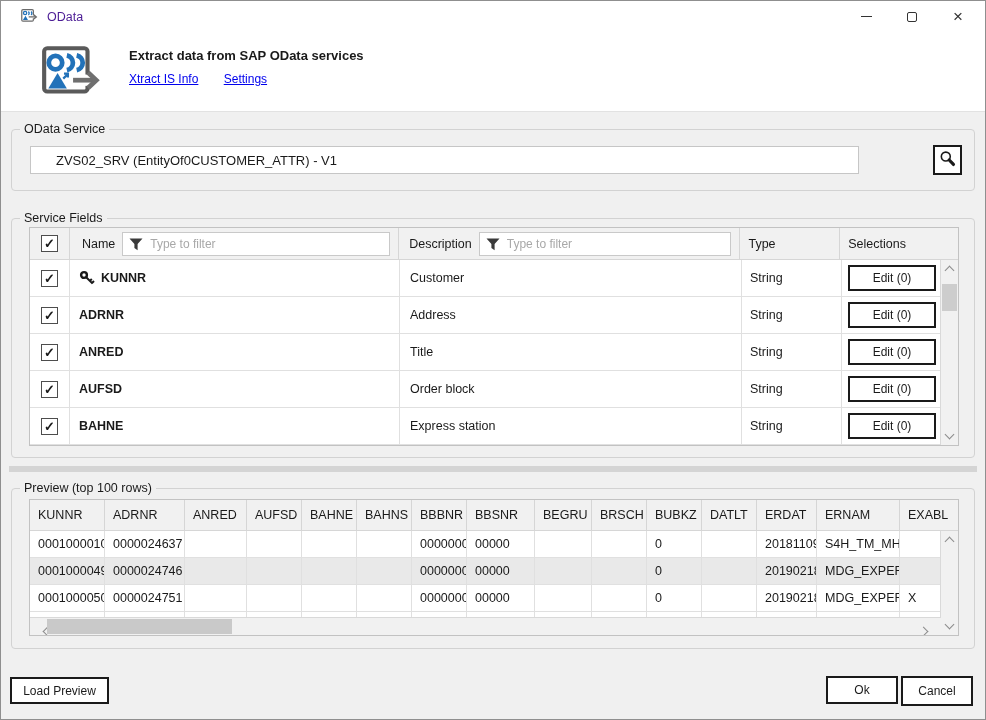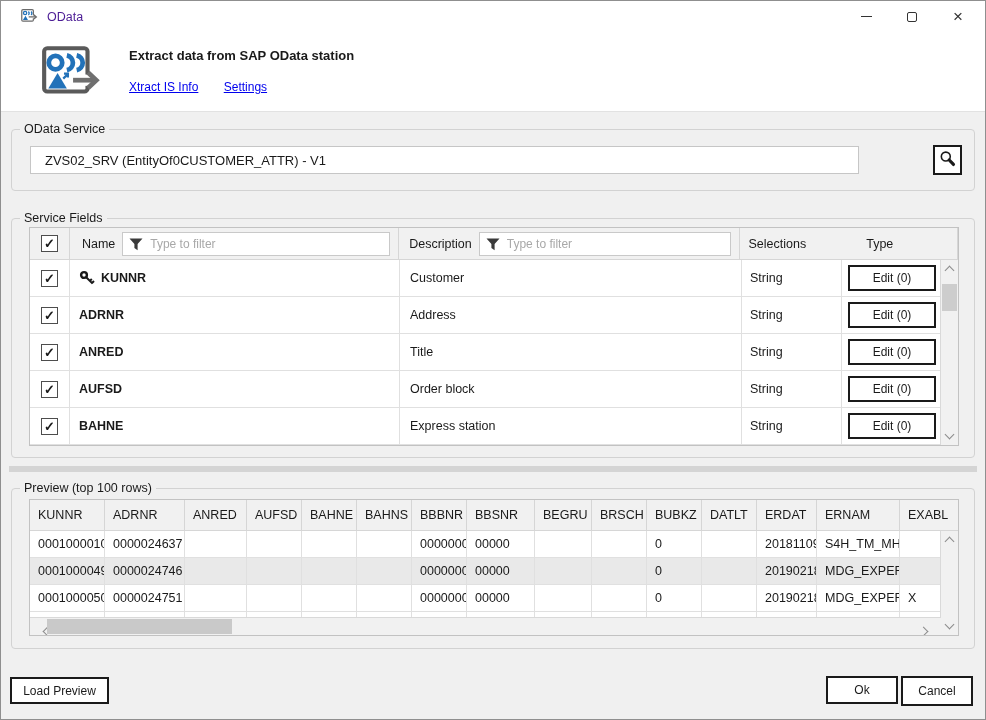--- a/index.html
+++ b/index.html
@@ -14,28 +14,28 @@
   .titlebar .title { margin-left:8px; font-size:12.5px; color:#4c1d95; }
   .caption { position:absolute; right:4px; top:0; height:31px; display:flex; }
   .cap { width:46px; height:31px; display:flex; align-items:center; justify-content:center; }
   .min-glyph { width:11px; height:0; border-top:1.2px solid #333; display:block; }
   .max-glyph { width:10px; height:10px; border:1.2px solid #333; border-radius:2px; display:block; }
   .close-glyph { font-size:17px; color:#333; line-height:1; }
   
   .header { position:absolute; left:0; top:31px; width:100%; height:80px; background:#fff; border-bottom:1px solid #e2e2e2; }
   .logo { position:absolute; left:38px; top:13px; }
   .h-title { position:absolute; left:128px; top:16px; font-size:13px; font-weight:bold; }
-  .h-links { position:absolute; left:128px; top:48px; }
+  .h-links { position:absolute; left:128px; top:40px; }
   .h-links a { color:#0000ee; text-decoration:underline; font-size:12px; margin-right:22px; cursor:pointer; }
   
   .groupbox { position:absolute; border:1px solid #d2d2d2; border-radius:4px; }
   .gb-label { position:absolute; top:-8px; left:8px; background:#f0f0f0; padding:0 4px; font-size:12.5px; }
   
   #gb-service { left:10px; top:128px; width:964px; height:62px; }
-  .svc-input { position:absolute; left:18px; top:16px; width:829px; height:28px; border:1px solid #c6c6c6; background:#fff; padding:0 14px; font-size:13px; font-family:"Liberation Sans",sans-serif; color:#1a1a1a; }
+  .svc-input { position:absolute; left:18px; top:16px; width:829px; height:28px; border:1px solid #c6c6c6; background:#fff; padding:0 25px; font-size:13px; font-family:"Liberation Sans",sans-serif; color:#1a1a1a; }
   .svc-search { position:absolute; left:921px; top:15px; width:29px; height:30px; background:#fff; border:2px solid #1a1a1a; display:flex; align-items:center; justify-content:center; cursor:pointer; }
   
   #gb-fields { left:10px; top:217px; width:964px; height:240px; }
   .sf-table { position:absolute; left:17px; top:8px; width:930px; height:219px; border:1px solid #c2c2c2; background:#fff; overflow:hidden; }
   .sf-hrow { display:flex; height:32px; background:#f1f1f1; }
   .sf-hcell { display:flex; align-items:center; border-right:1px solid #d6d6d6; border-bottom:1px solid #d6d6d6; background:#f1f1f1; font-size:12.5px; }
   .sf-hcell.hc0 { width:40px; justify-content:center; }
   .sf-hcell.hc1 { width:330px; padding:0 8px 0 12px; }
   .sf-hcell.hc2 { width:342px; padding:0 8px 0 10px; }
   .sf-hcell.hc3 { width:100px; padding-left:8px; }
@@ -124,21 +124,21 @@
         <path d="M33 34 H58" stroke="#fff" stroke-width="11"></path>
         <circle cx="16" cy="17" r="6.5" fill="none" stroke="#2272B9" stroke-width="4.6"></circle>
         <path d="M27 10 a7.3 7.3 0 0 1 0 14.3" fill="none" stroke="#2272B9" stroke-width="4.6"></path>
         <path d="M36.5 10 a7.3 7.3 0 0 1 0 14.3" fill="none" stroke="#2272B9" stroke-width="4.6"></path>
         <polygon points="9,42 18,27 27,42" fill="#2272B9"></polygon>
         <path d="M23.5 32.5 L28 28 M28 31.5 L28 27.6 L24.2 27.6" fill="none" stroke="#2272B9" stroke-width="2.2"></path>
         <path d="M33 34 H54" stroke="#6f6f6f" stroke-width="4.6"></path>
         <path d="M47.5 26.5 L55.5 34 L47.5 41.5" fill="none" stroke="#6f6f6f" stroke-width="4.6"></path>
       </svg>
     </span>
-    <div class="h-title">Extract data from SAP OData station</div>
+    <div class="h-title">Extract data from SAP OData services</div>
     <div class="h-links">
       <a>Xtract IS Info</a>
       <a>Settings</a>
     </div>
   </div>
 
   <div class="groupbox" id="gb-service">
     <span class="gb-label">OData Service</span>
     <input class="svc-input" type="text" value="ZVS02_SRV (EntityOf0CUSTOMER_ATTR) - V1" style="">
     <div class="svc-search">
@@ -175,22 +175,22 @@
           <span class="hlabel">Description</span>
           <span class="filter">
             <span class="funnel">
               <svg width="14" height="13" viewBox="0 0 14 13">
                   <path d="M0.5 0.5 H13.5 L8.6 6 V12.3 L5.4 10 V6 Z" fill="#3a3a3a"></path>
                 </svg>
             </span>
             <input type="text" placeholder="Type to filter" style="">
           </span>
         </div>
+        <div class="sf-hcell hc3">Type</div>
         <div class="sf-hcell hc4">Selections</div>
-        <div class="sf-hcell hc3">Type</div>
       </div>
       <div id="sf-body">
           <div class="sf-row">
             <div class="sf-cell c0">
               <span class="checkbox">
                 <span>✓</span>
               </span>
             </div>
             <div class="sf-cell c1">
               <span class="keyicon">

